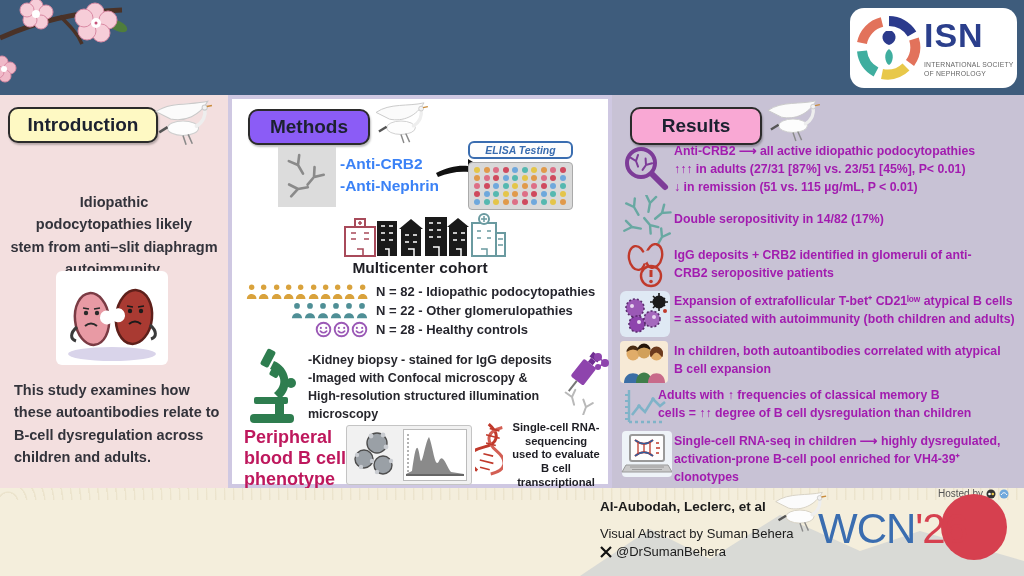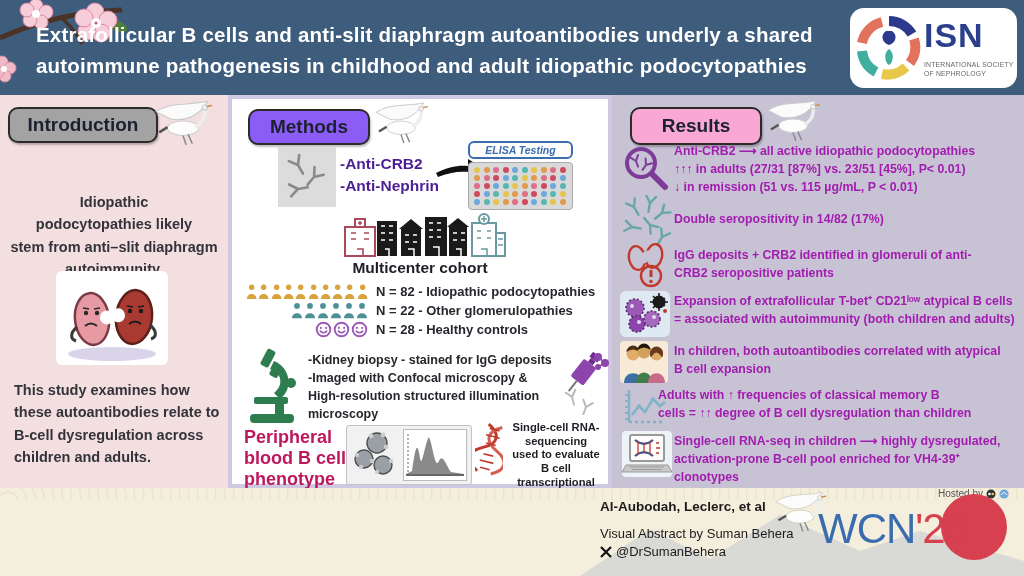--- a/index.html
+++ b/index.html
@@ -72,40 +72,38 @@
           <circle cx="36" cy="14" r="4" fill="#fff"></circle>
       </g>
       <g>
         <circle cx="2" cy="62" r="6" fill="#f0b9c8" stroke="#d98aa4"></circle>
           <circle cx="10" cy="68" r="6" fill="#f0b9c8" stroke="#d98aa4"></circle>
           <circle cx="5" cy="76" r="6" fill="#f0b9c8" stroke="#d98aa4"></circle>
           <circle cx="-2" cy="72" r="6" fill="#f0b9c8" stroke="#d98aa4"></circle>
           <circle cx="4" cy="69" r="3" fill="#fff"></circle>
       </g>
     </svg>
-    <div id="title" class="abs preline">Extrafollicular B cells and anti-slit diaphragm autoantibodies underly a shared
-autoimmune pathogenesis in childhood and adult idiopathic podocytopathies</div>
     <div id="isncard" class="abs">
       <svg class="abs" style="left:6px;top:7px" width="66" height="66" viewBox="0 0 66 66">
         <path d="M33 6 A27 27 0 0 1 56 19" stroke="#2b3a8c" stroke-width="10" fill="none"></path>
         <path d="M58 24 A27 27 0 0 1 54 48" stroke="#e2725b" stroke-width="10" fill="none"></path>
         <path d="M50 52 A27 27 0 0 1 26 59" stroke="#e8c84a" stroke-width="10" fill="none"></path>
         <path d="M20 57 A27 27 0 0 1 6 36" stroke="#3fae9f" stroke-width="10" fill="none"></path>
         <path d="M6 28 A27 27 0 0 1 26 7" stroke="#e2725b" stroke-width="10" fill="none"></path>
         <path d="M30 16 C24 20 26 28 33 30 C40 28 42 20 36 16 Z" fill="#2b3a8c"></path>
         <path d="M33 34 C27 38 29 48 33 50 C37 48 39 38 33 34 Z" fill="#3fae9f"></path>
       </svg>
       <div id="isnacr" class="abs">ISN</div>
       <div id="isnsoc" class="abs preline">INTERNATIONAL SOCIETY
 OF NEPHROLOGY</div>
     </div>
   </div>
 
   <div id="introP" class="abs panel">
-    <div class="abs hbox" style="left:8px;top:12px;width:146px;height:32px;background:#a3a3a3">
+    <div class="abs hbox" style="left:8px;top:12px;width:146px;height:32px;background:#fef9c3">
       <span>Introduction</span>
     </div>
     <svg class="abs" style="left:152px;top:2px" width="62" height="50" viewBox="0 0 60 48">
       <path d="M4 14 C18 4 38 8 54 4 C46 18 32 24 18 21 Z" fill="#fbfbfb" stroke="#c9c9c9"></path>
       <ellipse cx="30" cy="30" rx="15" ry="7" fill="#fdfdfd" stroke="#cfcfcf"></ellipse>
       <path d="M43 28 C50 24 52 17 51 11" stroke="#eee" stroke-width="3.5" fill="none" stroke-linecap="round"></path>
       <circle cx="51" cy="10" r="2.5" fill="#f2f2f2" stroke="#ccc"></circle>
       <path d="M53 9 L58 8" stroke="#c98b3a" stroke-width="1.5"></path>
       <path d="M15 29 L7 34" stroke="#555" stroke-width="2.5"></path>
       <path d="M30 37 L33 46 M35 36 L39 45" stroke="#8a8a8a" stroke-width="1.5"></path>
@@ -164,21 +162,21 @@
             </g>
           <g transform="translate(36 30) rotate(40)">
               <path d="M-6 -8 L0 0 L6 -8 M0 0 L0 10"></path>
             </g>
           <g transform="translate(20 42) rotate(-100)">
               <path d="M-6 -8 L0 0 L6 -8 M0 0 L0 10"></path>
             </g>
         </g>
       </svg>
     </div>
-    <div class="abs preline btext" style="left:108px;top:54px;font-size:15.5px;line-height:1.45;color:#4c1d95">-Anti-CRB2
+    <div class="abs preline btext" style="left:108px;top:54px;font-size:15.5px;line-height:1.45;color:#3b82f6">-Anti-CRB2
 -Anti-Nephrin</div>
     <svg class="abs" style="left:202px;top:56px" width="50" height="28" viewBox="0 0 50 28">
       <path d="M2 18 C14 12 24 10 34 11 L34 4 L49 13 L35 23 L35 17 C24 16 14 18 4 22 Z" fill="#111"></path>
     </svg>
     <div id="elisa" class="abs" style="left:236px;top:42px">
       <div id="elisaBan">ELISA Testing</div>
       <div id="plate">
         <div class="wells">
             <i style="background:#e4c54a"></i>
             <i style="background:#e09a4b"></i>

